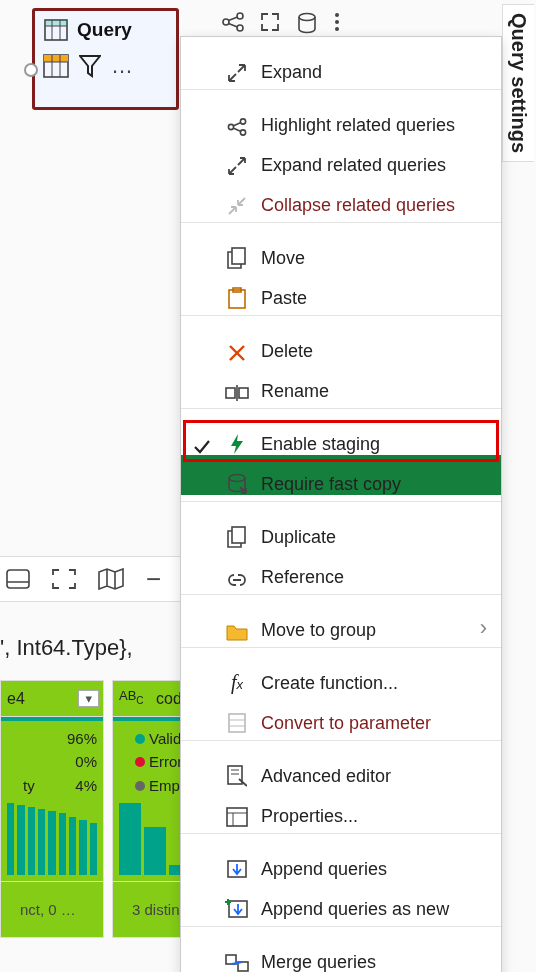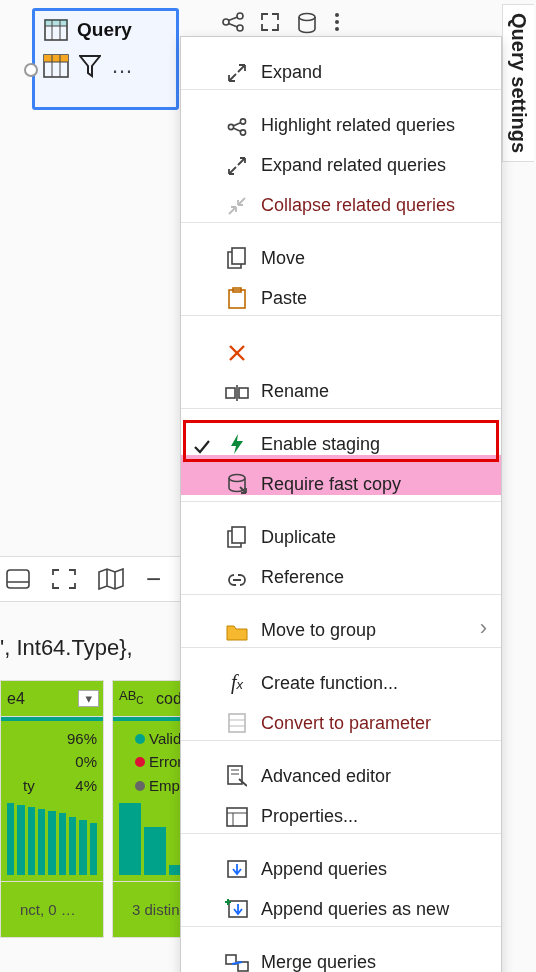--- a/index.html
+++ b/index.html
@@ -1,21 +1,21 @@
 <!DOCTYPE html>
 <html><head>
 <meta charset="utf-8">
 <style>
   * { box-sizing: border-box; margin: 0; padding: 0; font-family: "Segoe UI", sans-serif; }
   body { width: 536px; height: 972px; background: #fafafa; position: relative; overflow: hidden; font-size: 18px; color: #222; }
 
   
   .query-node {
     position: absolute; left: 32px; top: 8px; width: 147px; height: 102px;
-    border: 3px solid #3b82f6; background: #f2f6ff; border-radius: 3px;
+    border: 3px solid #7f1d1d; background: #f2f6ff; border-radius: 3px;
     padding: 6px 8px;
   }
   .query-node .top-row, .query-node .bot-row { display: flex; align-items: center; gap: 8px; }
   .query-node .title { font-size: 19px; font-weight: 600; color: #111; }
   .query-node .anchor-dot {
     position: absolute; left: -11px; top: 52px; width: 14px; height: 14px;
     border: 2px solid #999; border-radius: 50%; background: #fff;
   }
   .icon-box { width: 26px; height: 26px; display: flex; align-items: center; justify-content: center; }
   .more-dots { font-size: 22px; color: #444; letter-spacing: -2px; }
@@ -59,21 +59,21 @@
   .ctx hr { border: none; border-top: 1px solid #e3e3e3; margin: 6px 0; }
   .ctx .item {
     display: flex; align-items: flex-end; gap: 12px; height: 40px; padding: 0 14px 0 10px;
     font-size: 18px; color: #222; white-space: nowrap;
   }
   .ctx .item.disabled { color: #7f1d1d; }
   .ctx .item .pre { width: 22px; display: flex; justify-content: center; }
   .ctx .item .ic { width: 24px; display: flex; justify-content: center; }
   .ctx .item .lbl { flex: 1; }
   .ctx .item .chev { color: #888; font-size: 22px; }
-  .ctx .item.highlight { background: #f9a8d4; position: relative; }
+  .ctx .item.highlight { background: #15803d; position: relative; }
   .red-frame { position: absolute; left: 183px; top: 420px; width: 316px; height: 42px; border: 3px solid #e10000; pointer-events: none; }
 
   svg { display: block; }
 </style>
 </head>
 <body>
 
 <div class="vtab">Query settings</div>
 
 <div class="query-node">
@@ -291,20 +291,21 @@
   </div>
   <hr>
   <div class="item">
     <span class="pre"></span>
       <span class="ic">
         <svg width="18" height="18" viewBox="0 0 18 18">
           <line x1="2" y1="2" x2="16" y2="16" stroke="#d40" stroke-width="2.4"></line>
           <line x1="16" y1="2" x2="2" y2="16" stroke="#d40" stroke-width="2.4"></line>
         </svg>
       </span>
+    <span class="lbl">Delete</span>
   </div>
   <div class="item">
     <span class="pre"></span>
       <span class="ic">
         <svg width="24" height="18" viewBox="0 0 24 18">
           <rect x="1" y="4" width="9" height="10" fill="none" stroke="#444" stroke-width="1.6"></rect>
           <rect x="14" y="4" width="9" height="10" fill="none" stroke="#444" stroke-width="1.6"></rect>
           <line x1="12" y1="1" x2="12" y2="17" stroke="#444" stroke-width="1.6"></line>
         </svg>
       </span>

